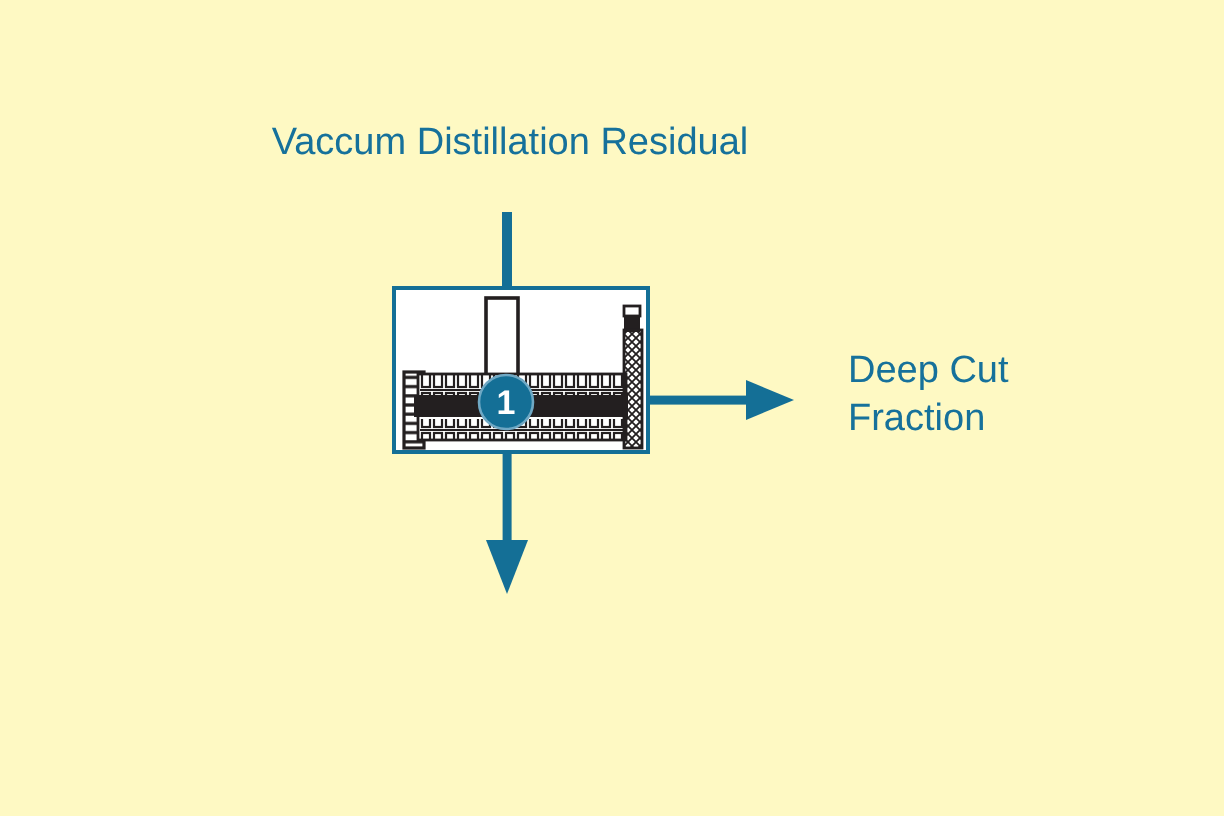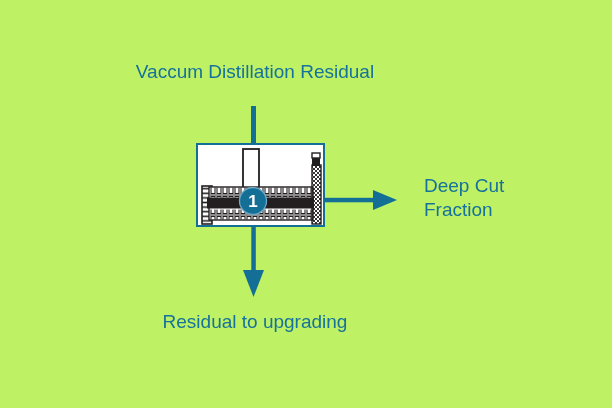--- a/index.html
+++ b/index.html
@@ -4,21 +4,21 @@
 <style>
   html, body {
     margin: 0;
     padding: 0;
     background: #ffffff;
   }
   .canvas {
     position: relative;
     width: 612px;
     height: 408px;
-    background: #bef264;
+    background: #fef9c3;
     overflow: hidden;
     font-family: "Liberation Sans", sans-serif;
   }
   .flow-label {
     position: absolute;
     color: #16719b;
     font-size: 19px;
     line-height: 24px;
   }
   .label-top {
@@ -129,15 +129,14 @@
     <polygon points="48,2 72,12 48,22" fill="#146f96"></polygon>
   </svg>
 
   <div class="flow-label label-right">Deep Cut Fraction</div>
 
   <svg class="arrow-down" width="26" height="72" viewBox="0 0 26 72">
     <rect x="10.3" y="0" width="4.5" height="45" fill="#146f96"></rect>
     <polygon points="2,43 23,43 12.5,70" fill="#146f96"></polygon>
   </svg>
 
-  <div class="flow-label label-bottom">Residual to upgrading</div>
 
 </div>
 
 </body></html>

